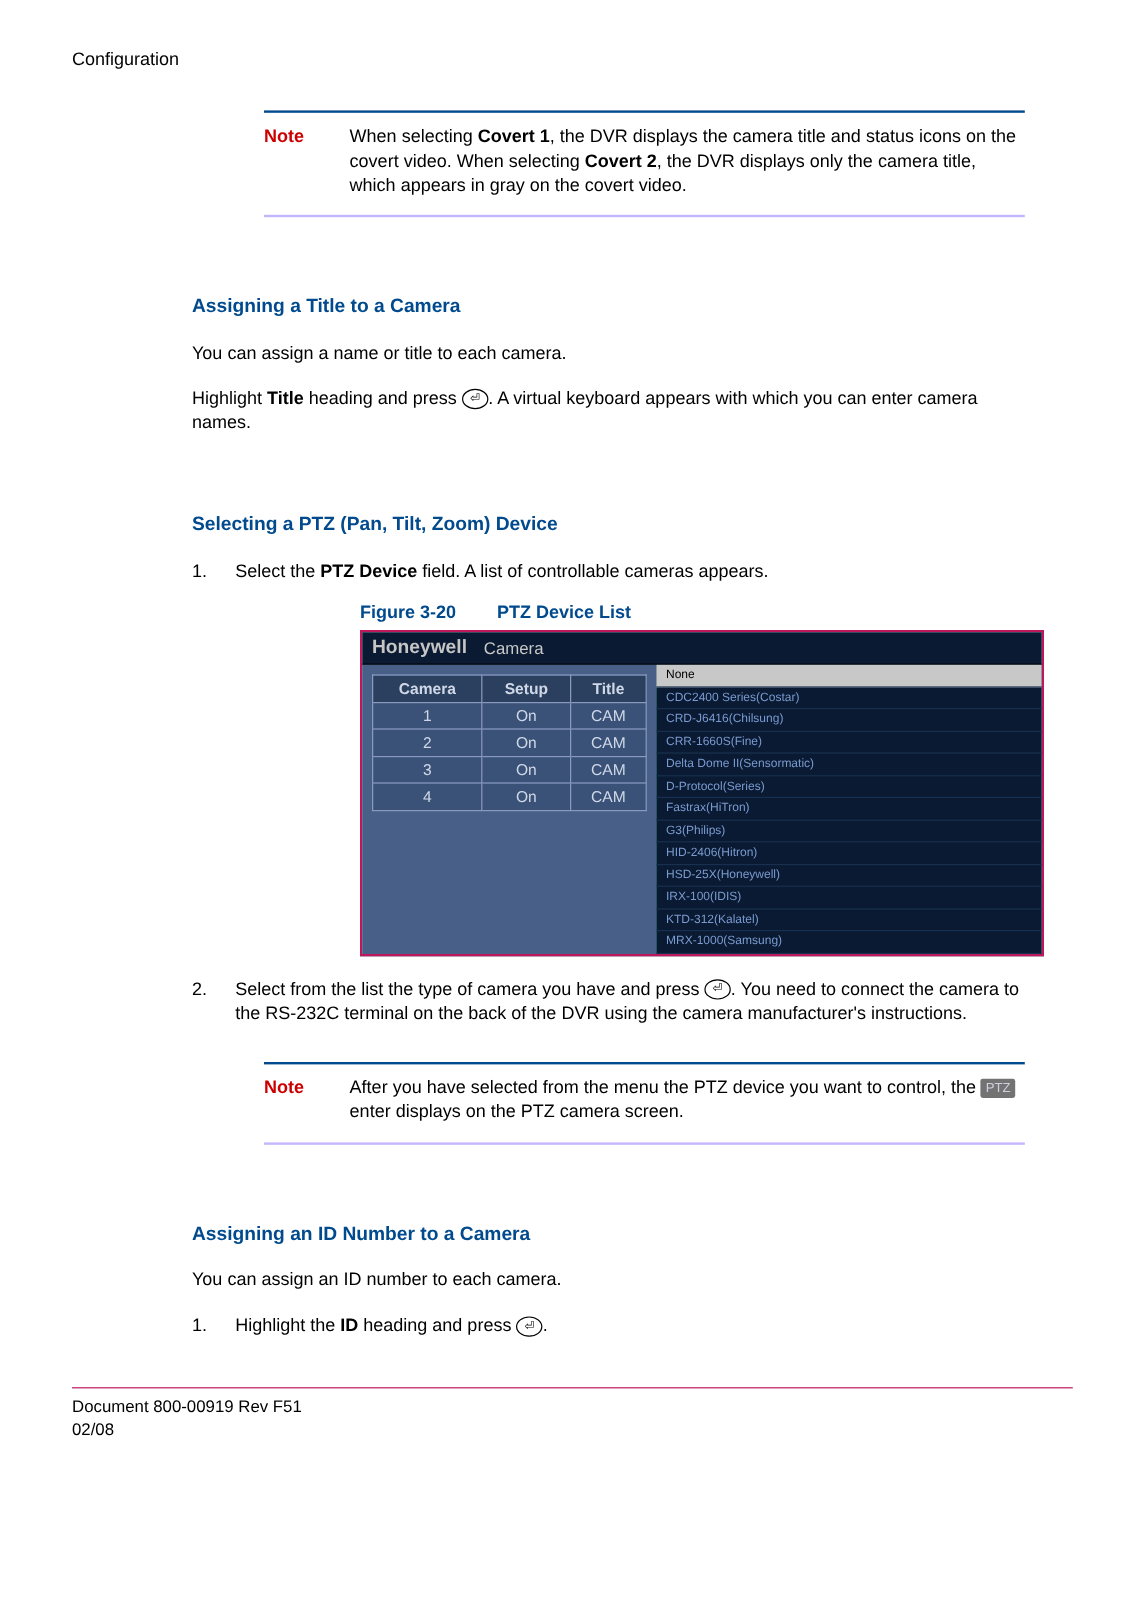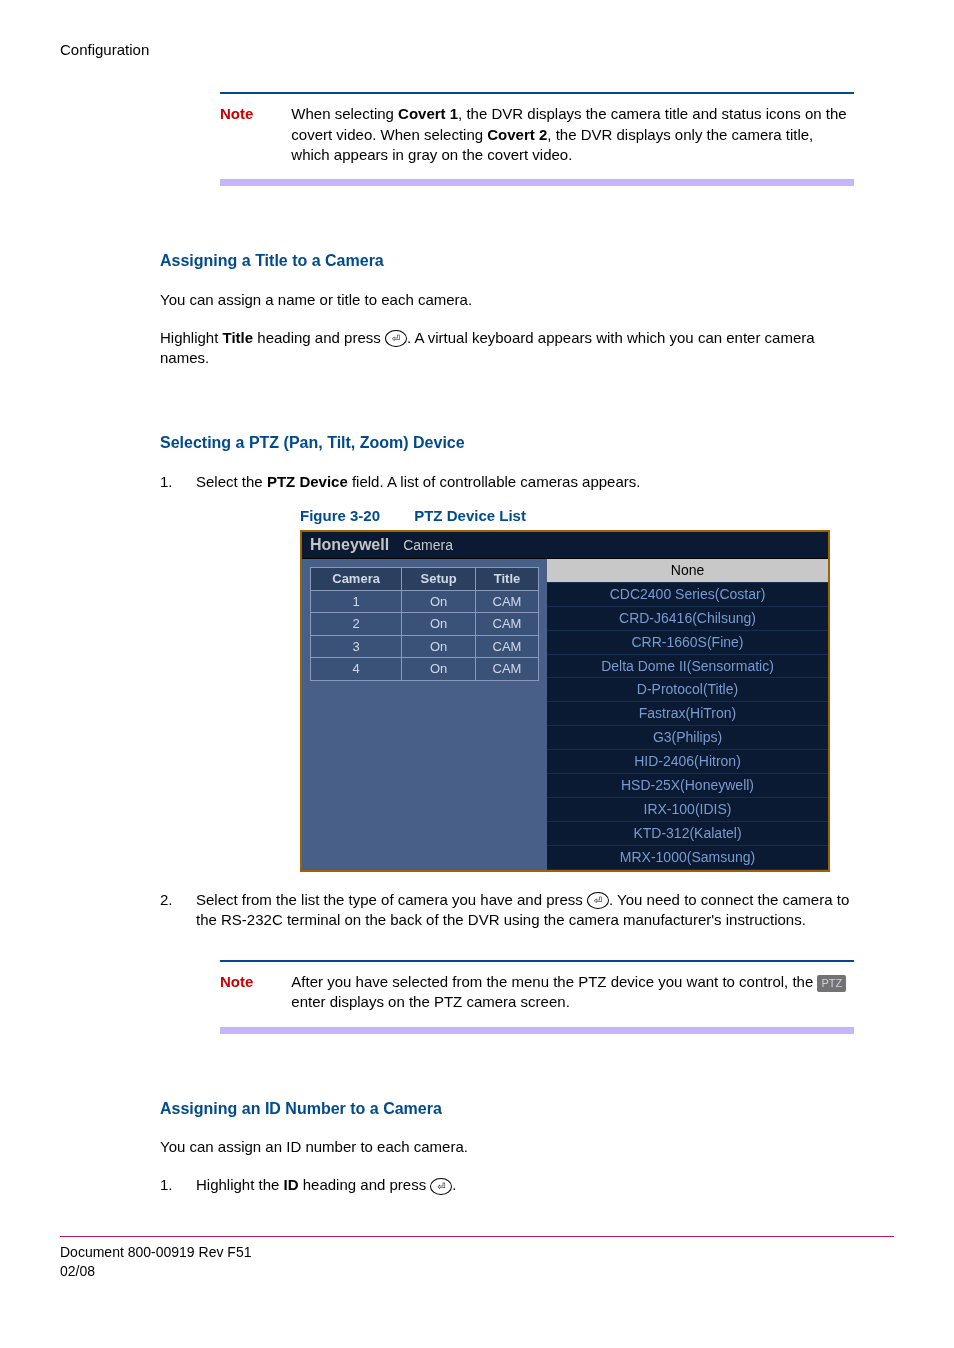--- a/index.html
+++ b/index.html
@@ -10,21 +10,21 @@
     margin: 0;
     padding: 40px 60px 20px 60px;
     width: 954px;
     line-height: 1.35;
   }
   .header-title { font-size: 15px; margin-bottom: 32px; }
   .note-block {
     margin-left: 160px;
     margin-right: 40px;
     border-top: 2px solid #004a8d;
-    border-bottom: 7px solid #c4b5fd;
+    border-bottom: 2px solid #c4b5fd;
     padding: 10px 0 14px 0;
     display: flex;
     gap: 38px;
   }
   .note-label { color: #cc0000; font-weight: bold; flex-shrink: 0; }
   .note-text { flex: 1; }
   .section-heading {
     color: #004a8d;
     font-weight: bold;
     font-size: 16px;
@@ -54,21 +54,21 @@
     display:inline-block;
     background:#737373;
     color:#d0d0e0;
     font-size:11px;
     padding:1px 4px;
     vertical-align:middle;
     border-radius:2px;
   }
 
   
-  .fig-wrap { margin-left:240px; width:530px; border:2px solid #a16207; background:#5eead4; }
+  .fig-wrap { margin-left:240px; width:570px; border:2px solid #be185d; background:#5eead4; }
   .fig-titlebar {
     background:#0a1a32;
     color:#c8c8c8;
     padding:2px 8px;
     display:flex;
     align-items:center;
     gap:14px;
     font-size:14px;
     border-bottom:1px solid #000;
   }
@@ -86,23 +86,22 @@
     font-size:13px;
     padding:2px 6px;
     text-align:center;
     background:#3a5278;
   }
   .fig-left th { background:#2b405f; }
   .fig-right {
     flex:1;
     background:#0a1a32;
     color:#7a9ad0;
-    font-size:14px;
+    font-size:10px;
     padding:0;
-    text-align:center;
   }
   .fig-right .opt {
     padding:2px 8px;
     border-bottom:1px solid #18304f;
     white-space:nowrap;
   }
   .fig-right .opt.sel {
     background:#c8c8c8;
     color:#000;
   }
@@ -183,21 +182,21 @@
         </tr>
       </tbody>
         </table>
     </div>
     <div class="fig-right">
       <div class="opt sel">None</div>
       <div class="opt">CDC2400 Series(Costar)</div>
       <div class="opt">CRD-J6416(Chilsung)</div>
       <div class="opt">CRR-1660S(Fine)</div>
       <div class="opt">Delta Dome II(Sensormatic)</div>
-      <div class="opt">D-Protocol(Title)</div>
+      <div class="opt">D-Protocol(Series)</div>
       <div class="opt">Fastrax(HiTron)</div>
       <div class="opt">G3(Philips)</div>
       <div class="opt">HID-2406(Hitron)</div>
       <div class="opt">HSD-25X(Honeywell)</div>
       <div class="opt">IRX-100(IDIS)</div>
       <div class="opt">KTD-312(Kalatel)</div>
       <div class="opt">MRX-1000(Samsung)</div>
     </div>
   </div>
 </div>

